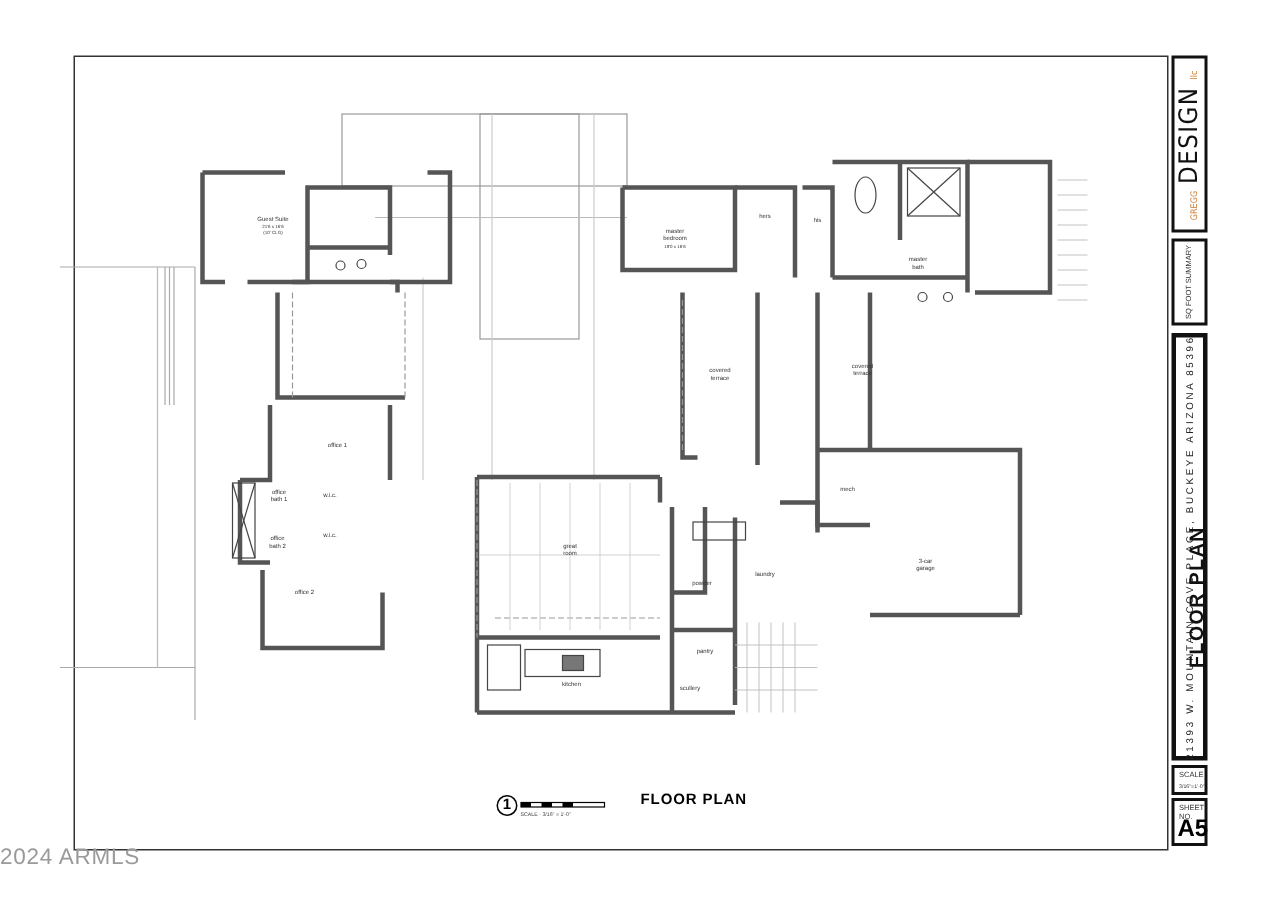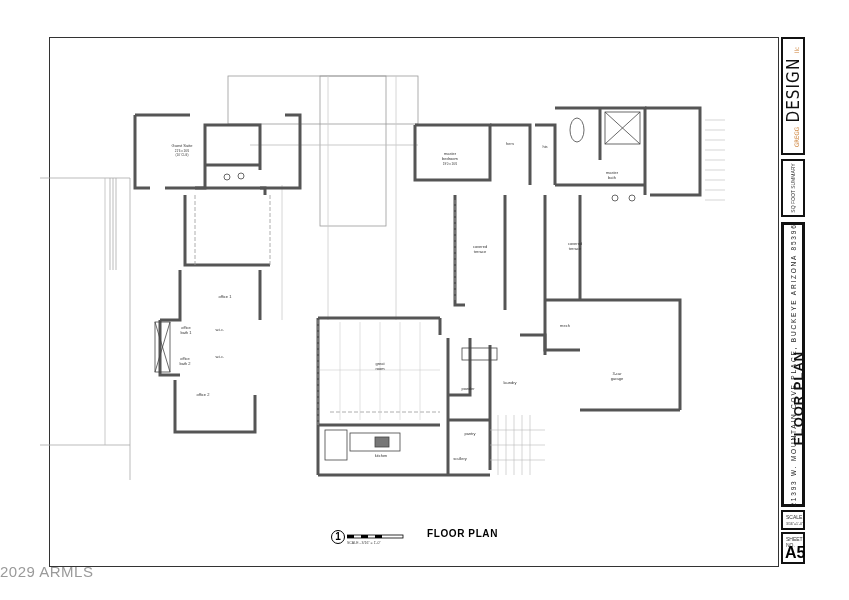--- a/index.html
+++ b/index.html
@@ -217,13 +217,13 @@
   <svg style="position:absolute;left:16px;top:3px;" width="60" height="10">
     <rect x="0" y="4" width="56" height="3" fill="#fff" stroke="#000" stroke-width="0.8"></rect>
     <rect x="0" y="4" width="7" height="3" fill="#000"></rect>
     <rect x="14" y="4" width="7" height="3" fill="#000"></rect>
     <rect x="28" y="4" width="7" height="3" fill="#000"></rect>
   </svg>
   <div class="scale-note">SCALE - 3/16" = 1'-0"</div>
   <div class="caption-title">FLOOR PLAN</div>
 </div>
 
-<div class="watermark">2029 ARMLS</div>
+<div class="watermark">2024 ARMLS</div>
 
 </body></html>

